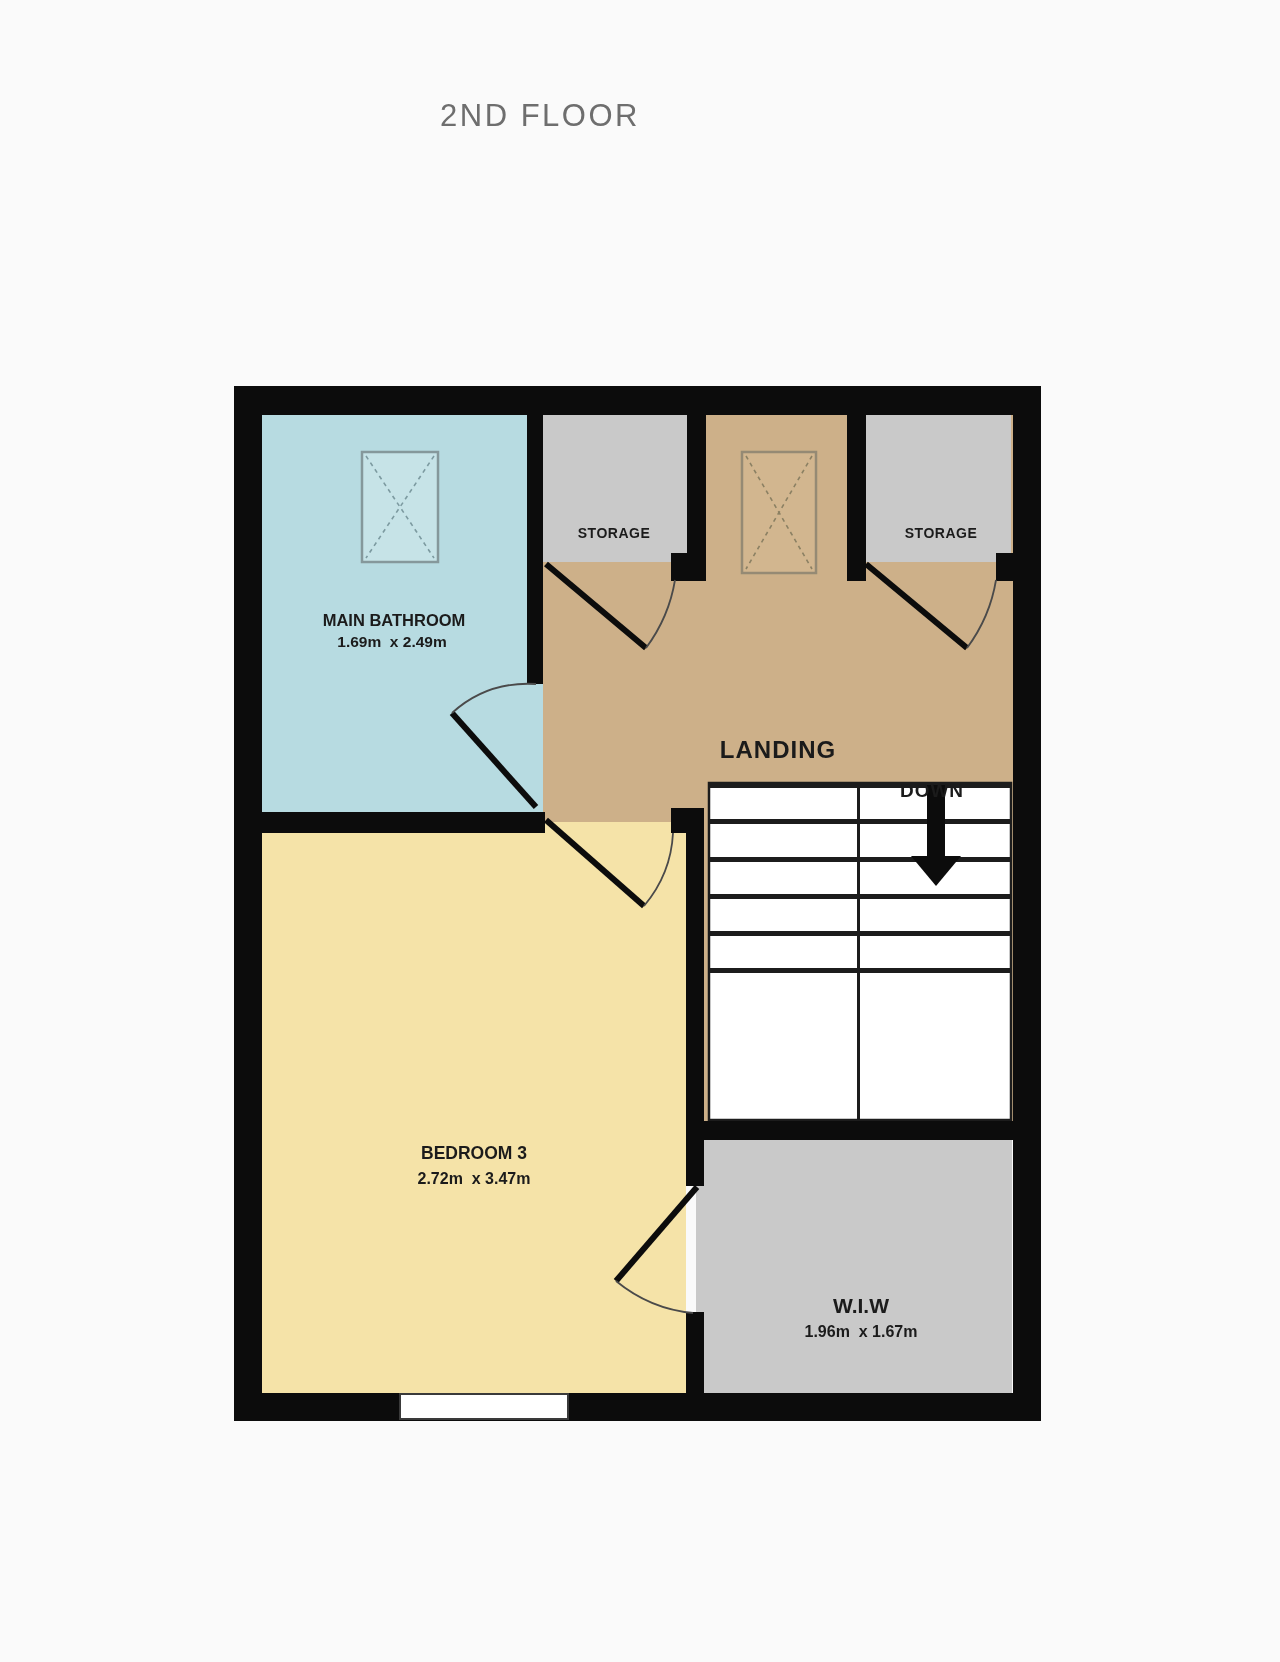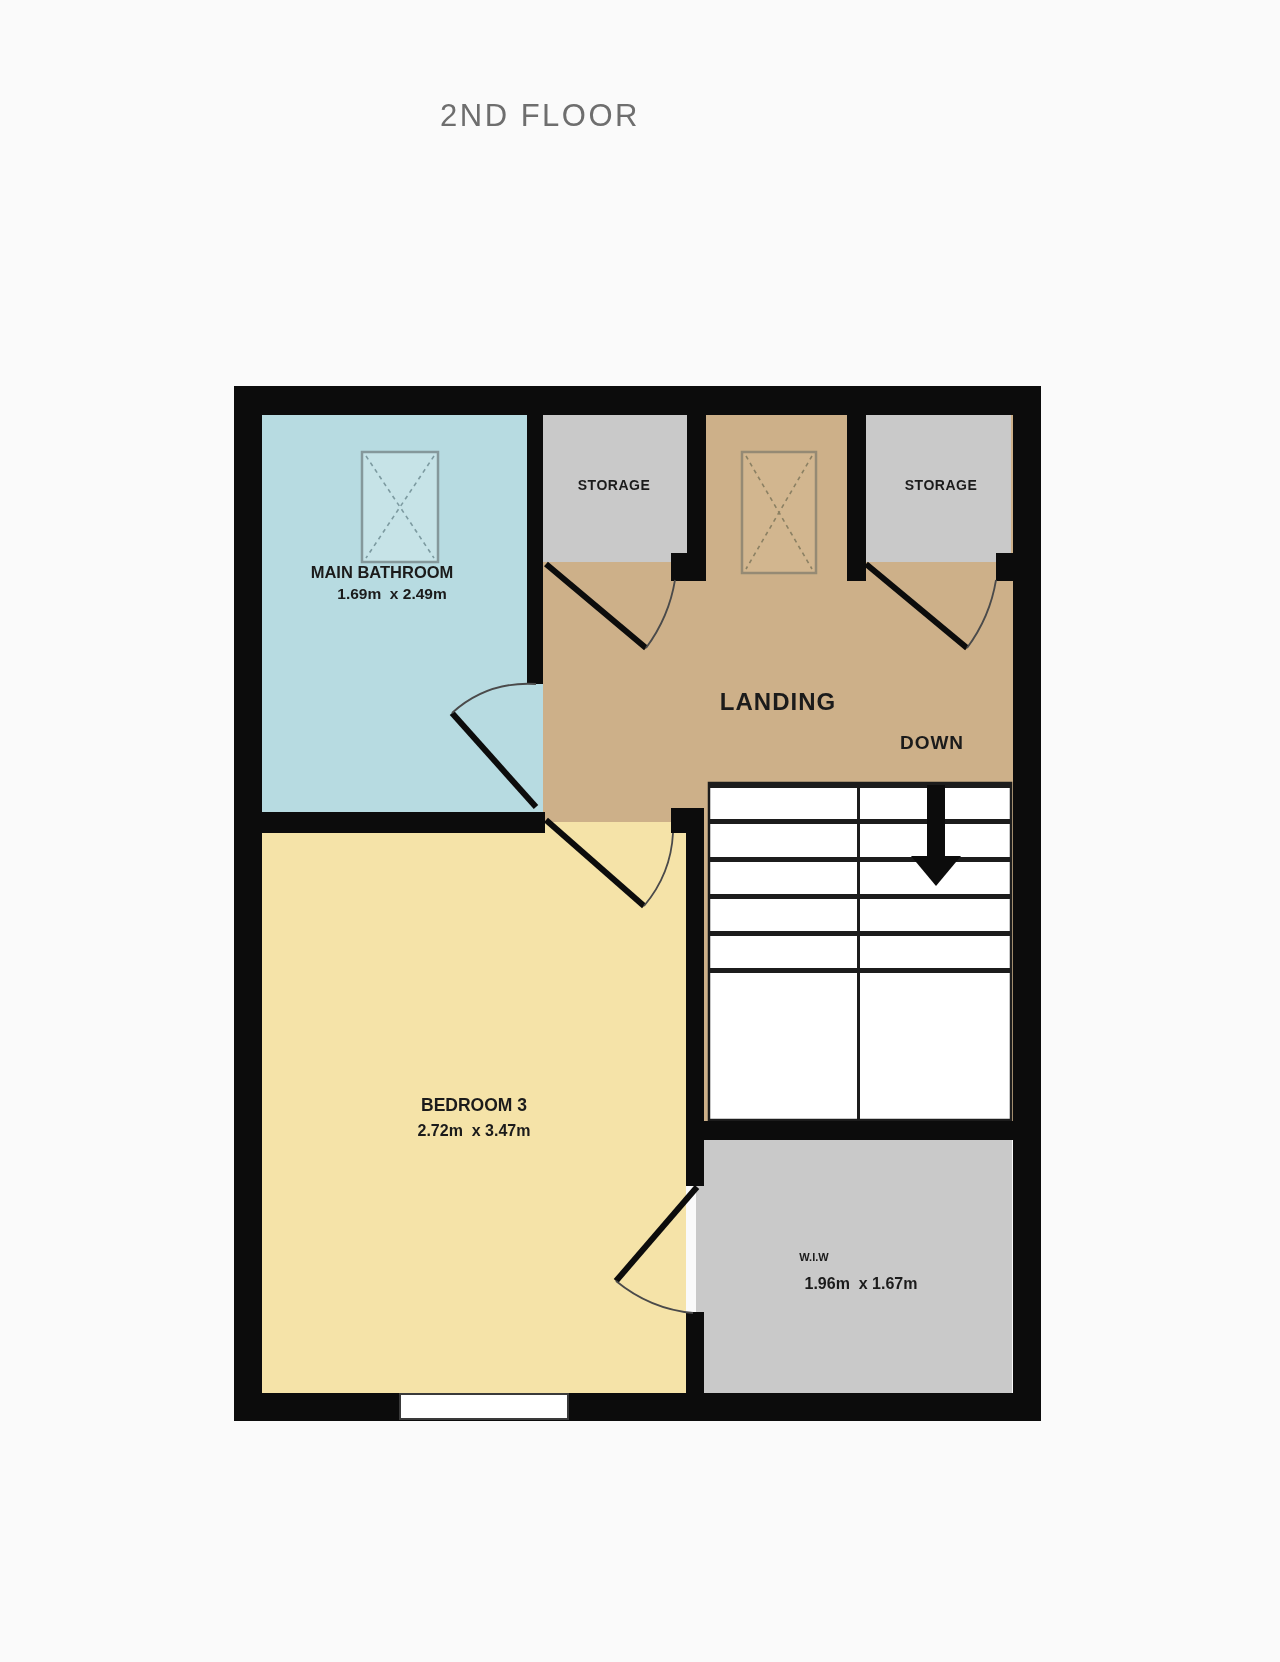--- a/index.html
+++ b/index.html
@@ -21,30 +21,31 @@
     white-space:nowrap;
   }
   .room-label{
     position:absolute;
     transform:translate(-50%,-50%);
     font-weight:700;
     color:#1b1b1b;
     white-space:pre;
     text-align:center;
     line-height:1;
+    margin-top:48px;
   }
-  .lbl-bathroom{left:382px;top:572px;font-size:16.5px;}
+  .lbl-bathroom{left:394px;top:572px;font-size:16.5px;}
   .lbl-bathroom-dim{left:392px;top:594px;font-size:15.5px;text-align:right;}
   .lbl-storage-left{left:614px;top:485px;font-size:14px;letter-spacing:.5px;}
   .lbl-storage-right{left:941px;top:485px;font-size:14px;letter-spacing:.5px;}
   .lbl-landing{left:778px;top:702px;font-size:24px;letter-spacing:1px;}
   .lbl-down{left:932px;top:742px;font-size:19px;letter-spacing:1px;}
   .lbl-bedroom{left:474px;top:1106px;font-size:17.5px;text-align:right;}
   .lbl-bedroom-dim{left:474px;top:1131px;font-size:16px;}
-  .lbl-wiw{left:814px;top:1257px;font-size:11px;text-align:right;}
+  .lbl-wiw{left:861px;top:1257px;font-size:21px;text-align:right;}
   .lbl-wiw-dim{left:861px;top:1284px;font-size:16px;}
 </style>
 </head>
 <body>
 
 <div class="canvas">
 
   <div class="page-title">2ND FLOOR</div>
 
   <svg class="plan-svg" width="1280" height="1662" viewBox="0 0 1280 1662">

